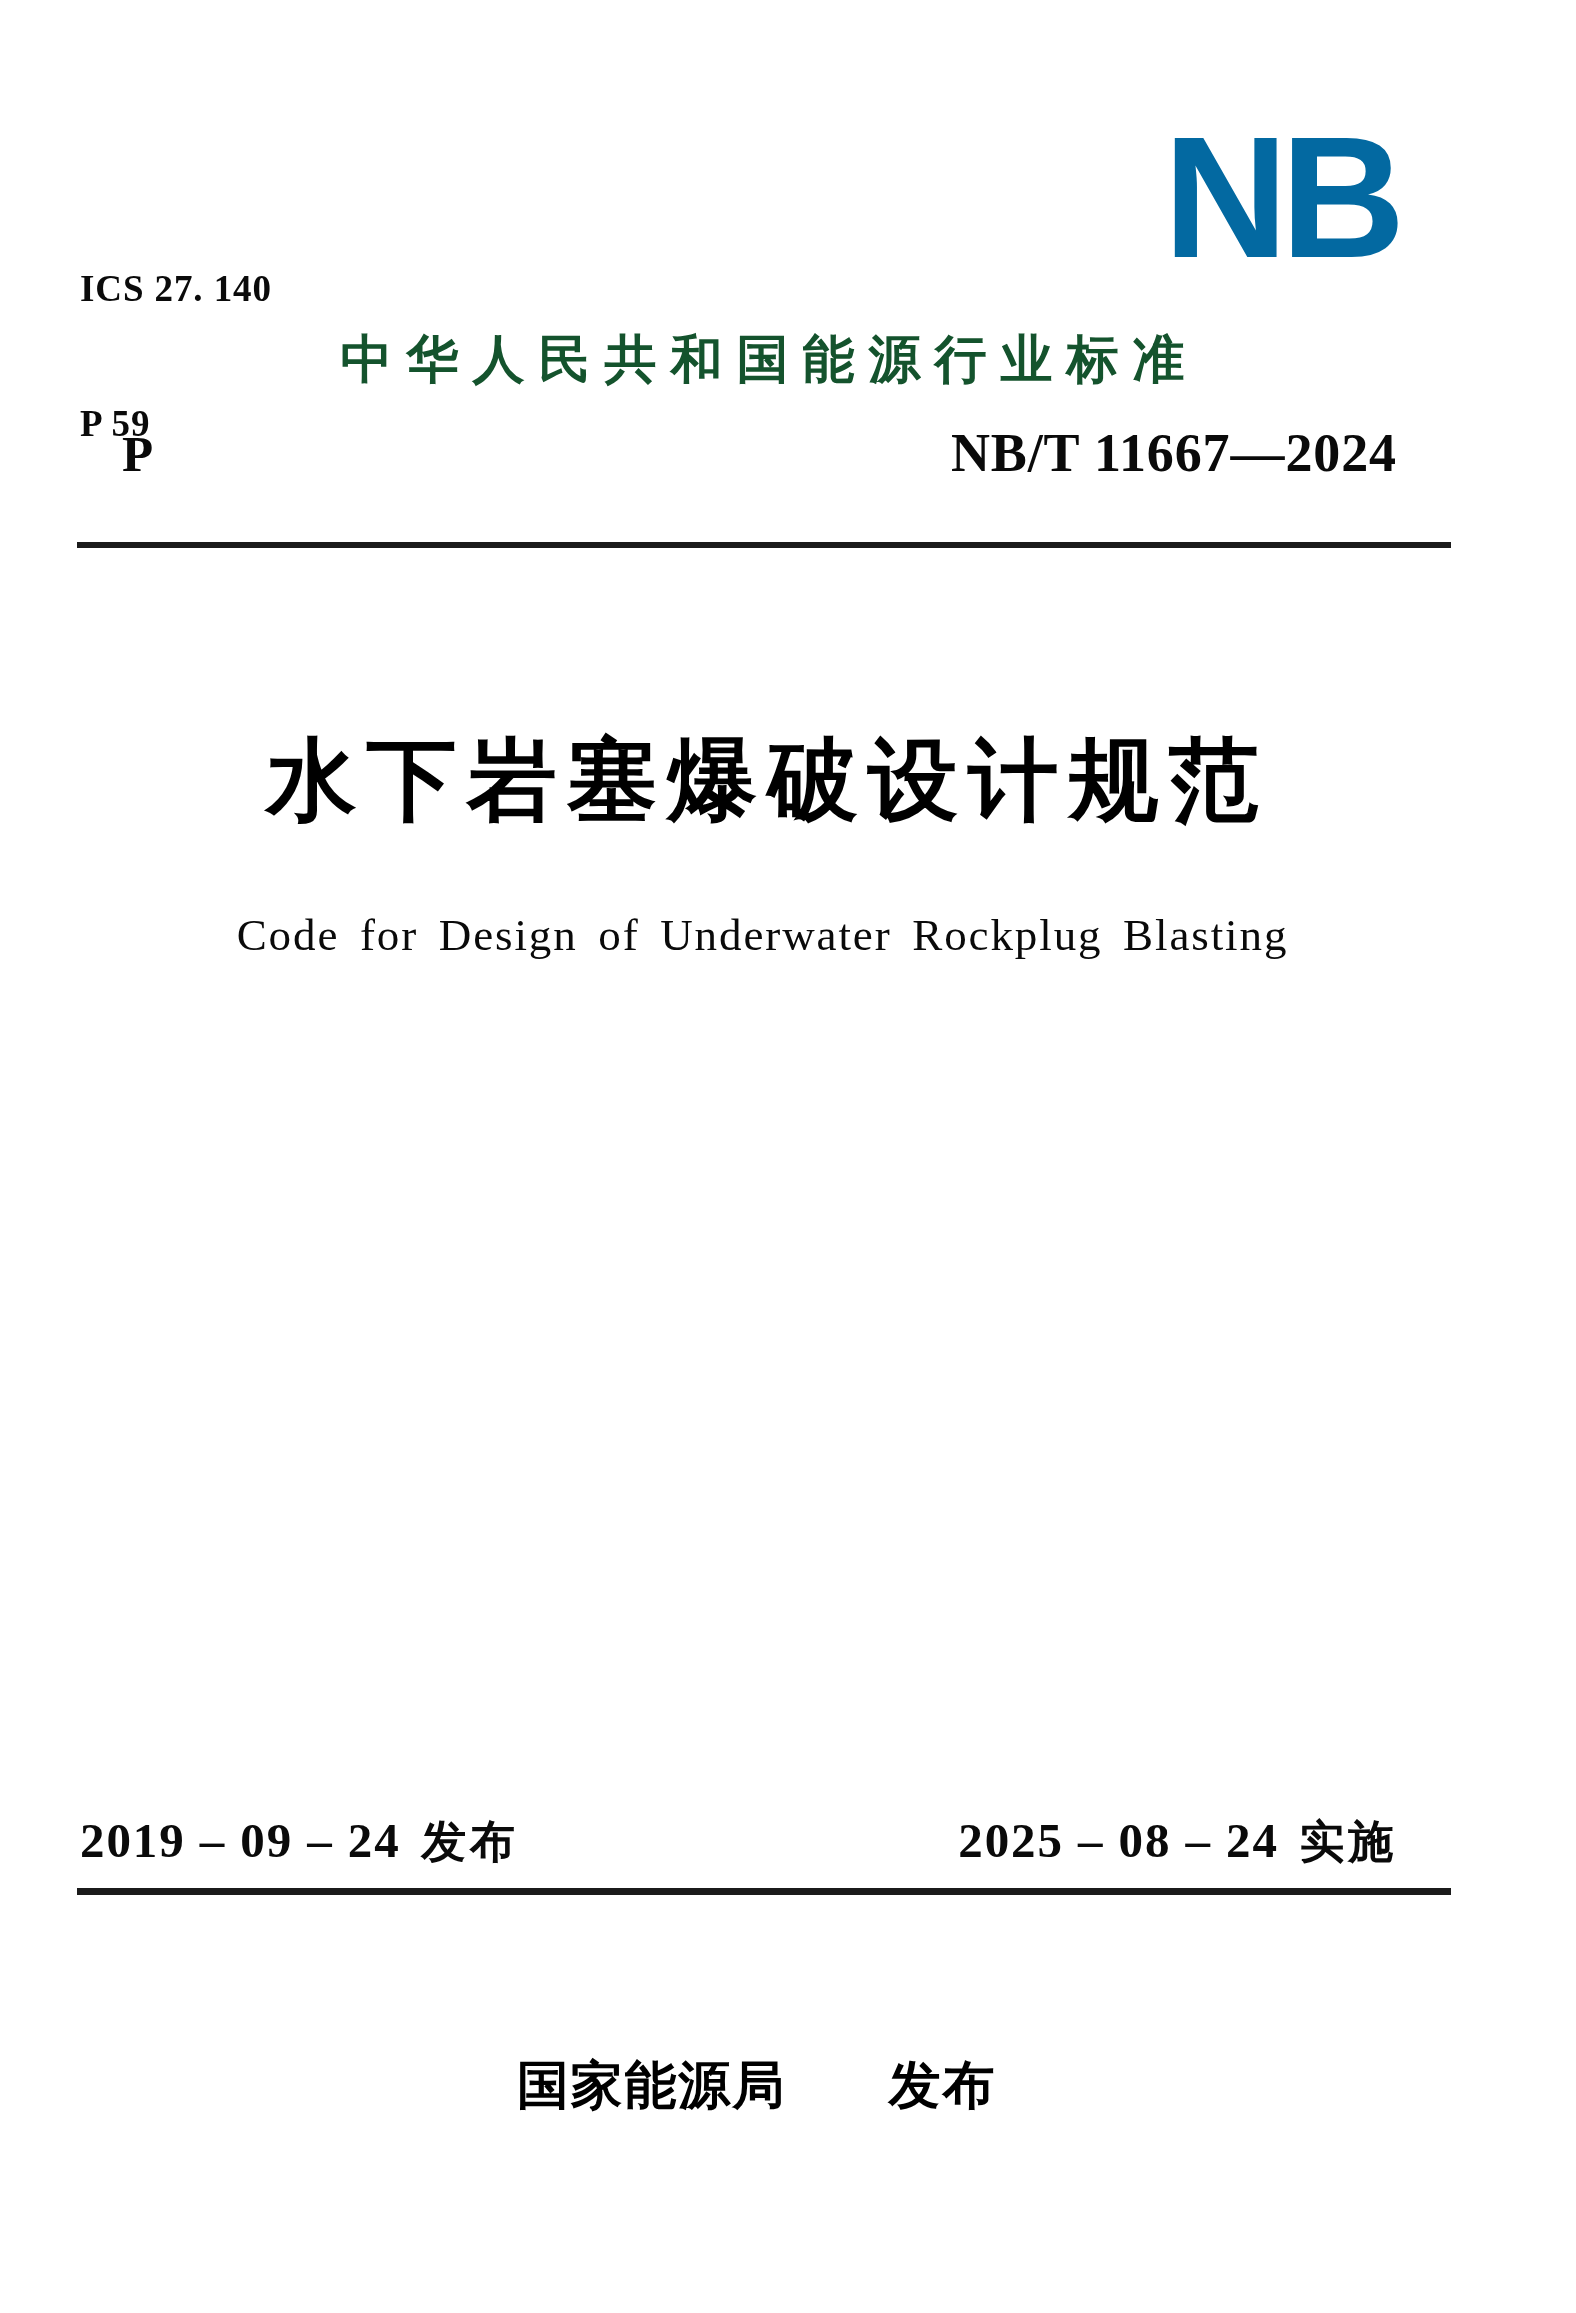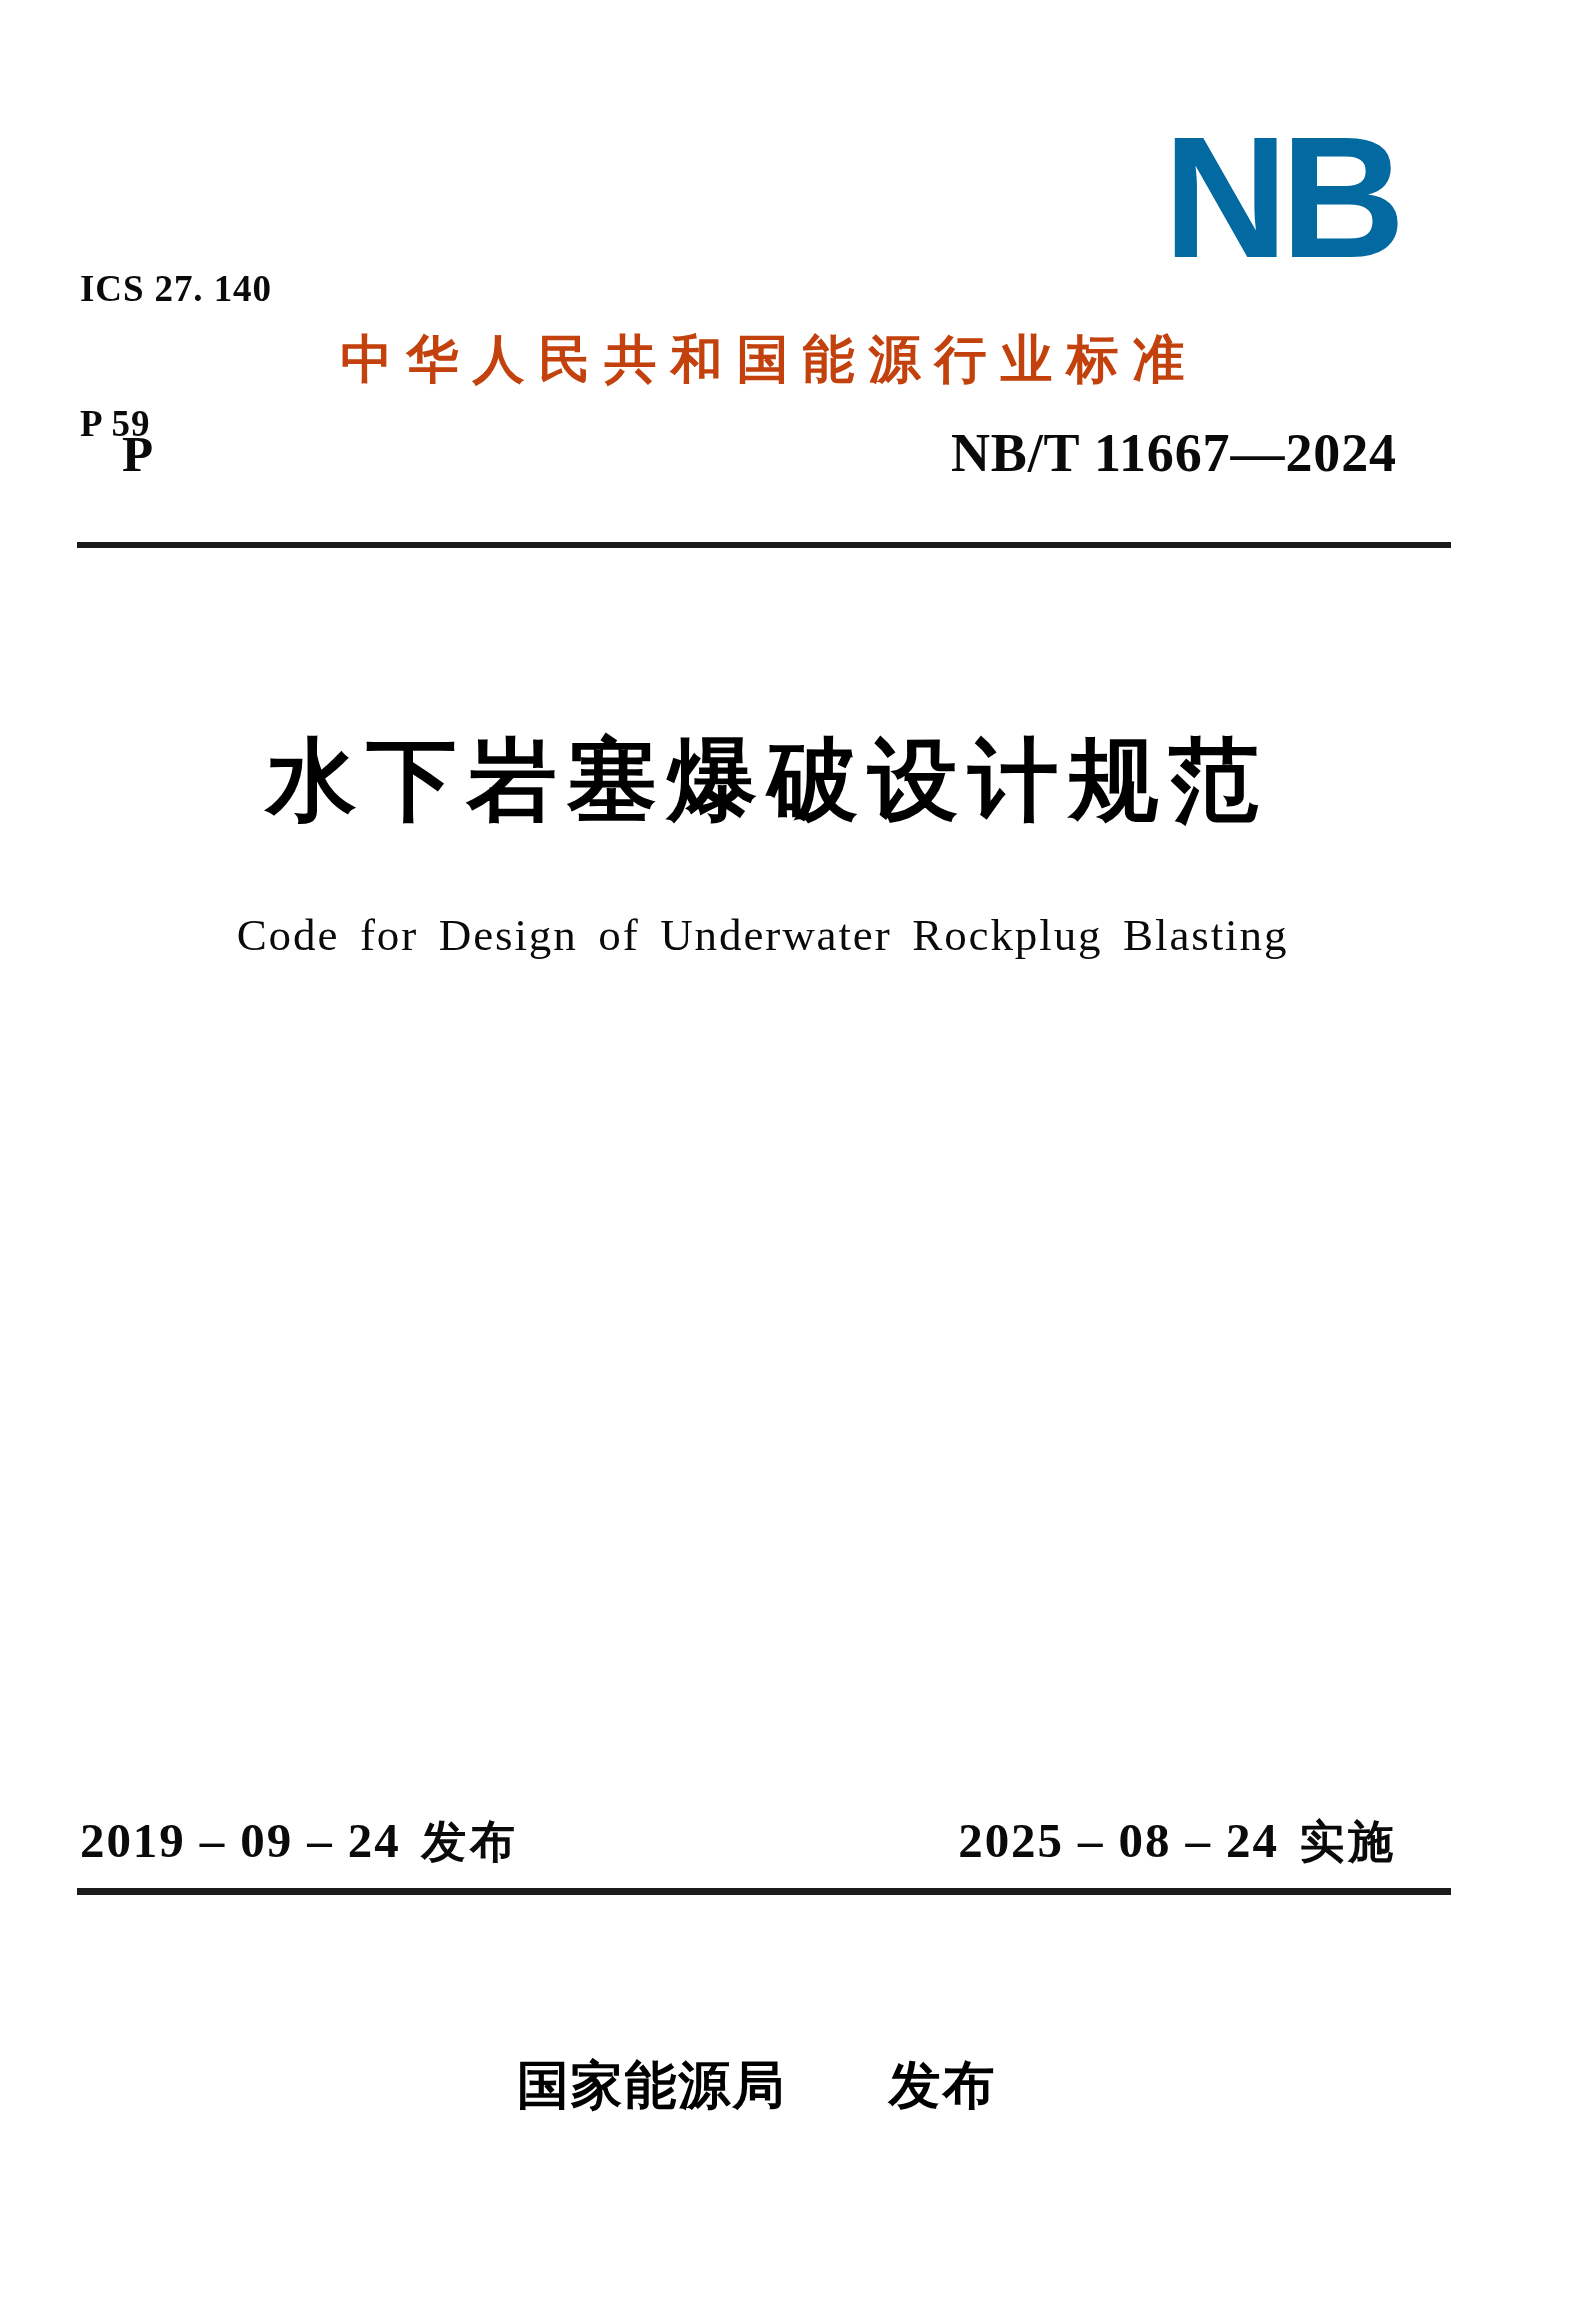--- a/index.html
+++ b/index.html
@@ -49,21 +49,21 @@
     left: 0;
     right: 0;
     top: 330px;
     text-align: center;
     font-family: "Liberation Sans", sans-serif;
     font-weight: bold;
     font-size: 52px;
     line-height: 1.15;
     letter-spacing: 14px;
     text-indent: 14px;
-    color: #c2410c;
+    color: #14532d;
   }
 
   
   .doc-class {
     position: absolute;
     left: 122px;
     top: 429px;
     font-family: "Liberation Serif", serif;
     font-weight: bold;
     font-size: 51px;

